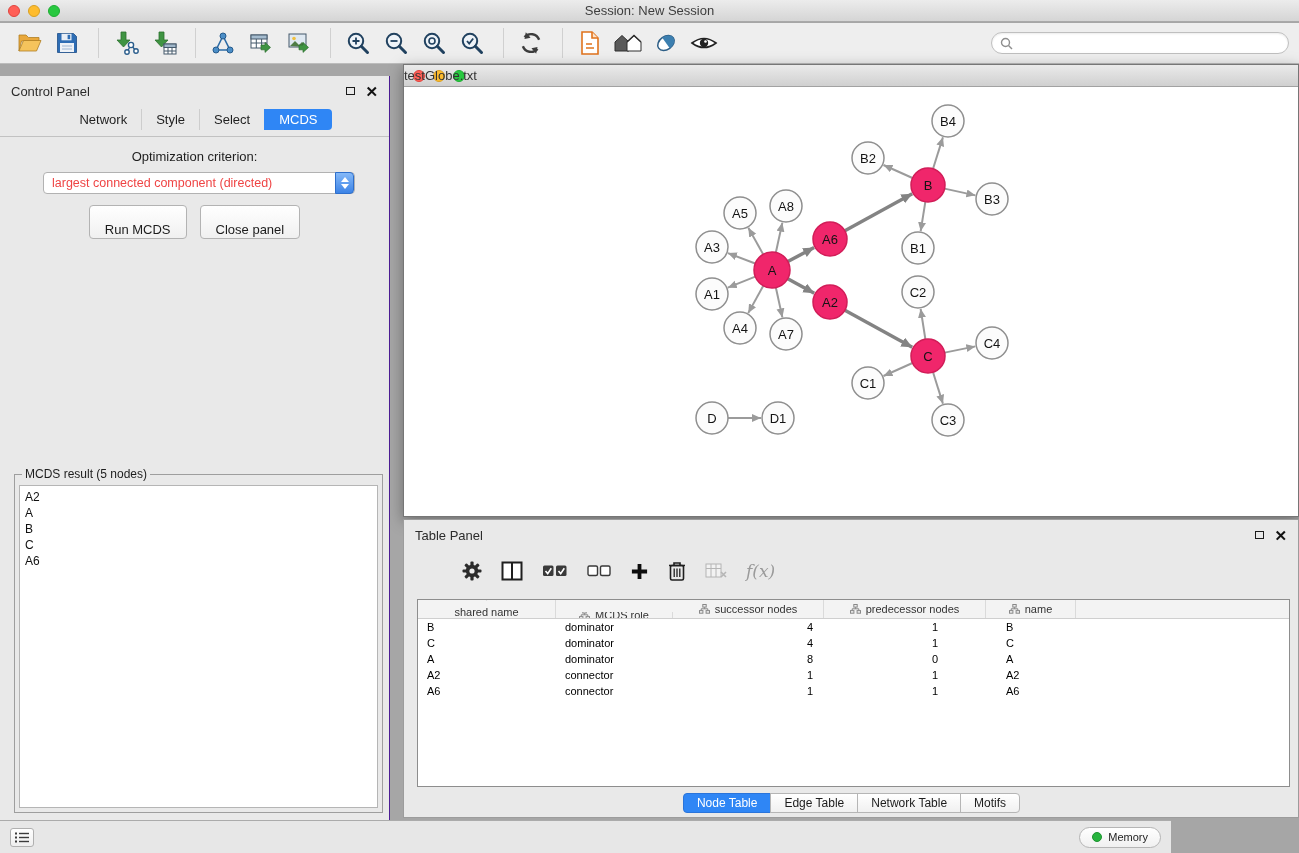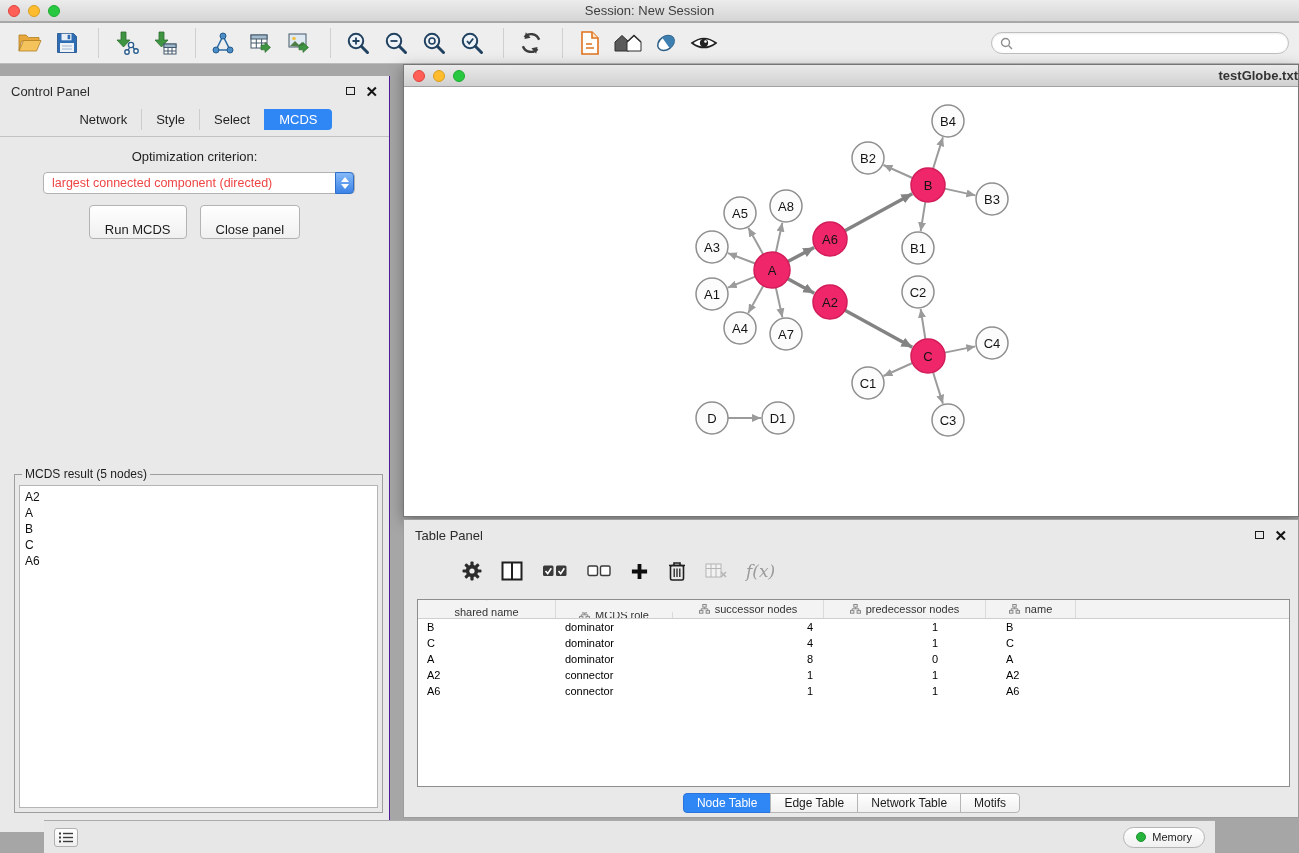--- a/index.html
+++ b/index.html
@@ -94,21 +94,21 @@
   
   .network-window {
     position:absolute; left:403px; top:64px; width:896px; height:453px;
     background:#fff; border:1px solid #767676; box-shadow:0 4px 14px rgba(0,0,0,.35);
   }
   .inner-titlebar {
     height:22px; background:linear-gradient(#eaeaea,#d0d0d0);
     border-bottom:1px solid #a2a2a2; position:relative;
     display:flex; align-items:center; padding-left:9px;
   }
-  .inner-title { position:absolute; left:0; right:0; text-align:right; font-size:13px; color:#333;font-weight:bold; }
+  .inner-title { position:absolute; left:0; right:0; text-align:left; font-size:13px; color:#333; }
   .net-canvas { position:absolute; left:0; right:0; top:22px; bottom:0; background:#fff; }
   .net-canvas svg { width:100%; height:100%; display:block; }
   .net-canvas text { font-family:"Liberation Sans",sans-serif; }
 
   
   .table-panel {
     position:absolute; left:403px; top:519px; width:896px; height:299px;
     background:#e9e9e9; border:1px solid #9c9c9c;
   }
   .tp-toolbar { display:flex; align-items:center; height:42px; padding-left:18px; gap:19px;margin-left:40px; }
@@ -136,21 +136,21 @@
     color:#1c1c1c; background:linear-gradient(#ffffff,#f0f0f0); border:1px solid #b5b5b5; margin-right:-1px;
   }
   .tbl-tab:first-child { border-radius:4px 0 0 4px; }
   .tbl-tab:last-child { border-radius:0 4px 4px 0; }
   .tbl-tab.active { background:#2f86f5; color:#fff; border-color:#2a74da; }
 
   
   .statusbar {
     position:absolute; left:0; top:820px; width:1171px; height:33px;
     background:#e7e7e7; border-top:1px solid #ababab;
-    display:flex; align-items:center; padding:0 10px;margin-left:44px;
+    display:flex; align-items:center; padding:0 10px;
   }
   .list-btn {
     width:24px; height:19px; background:linear-gradient(#fff,#efefef);
     border:1px solid #b0b0b0; border-radius:3px;
     display:flex; align-items:center; justify-content:center;
   }
   .memory-btn {
     margin-left:auto; height:21px; padding:0 12px;
     background:linear-gradient(#fff,#f0f0f0); border:1px solid #b5b5b5; border-radius:11px;
     display:flex; align-items:center; gap:6px; font-size:11px; color:#1d1d1d;

